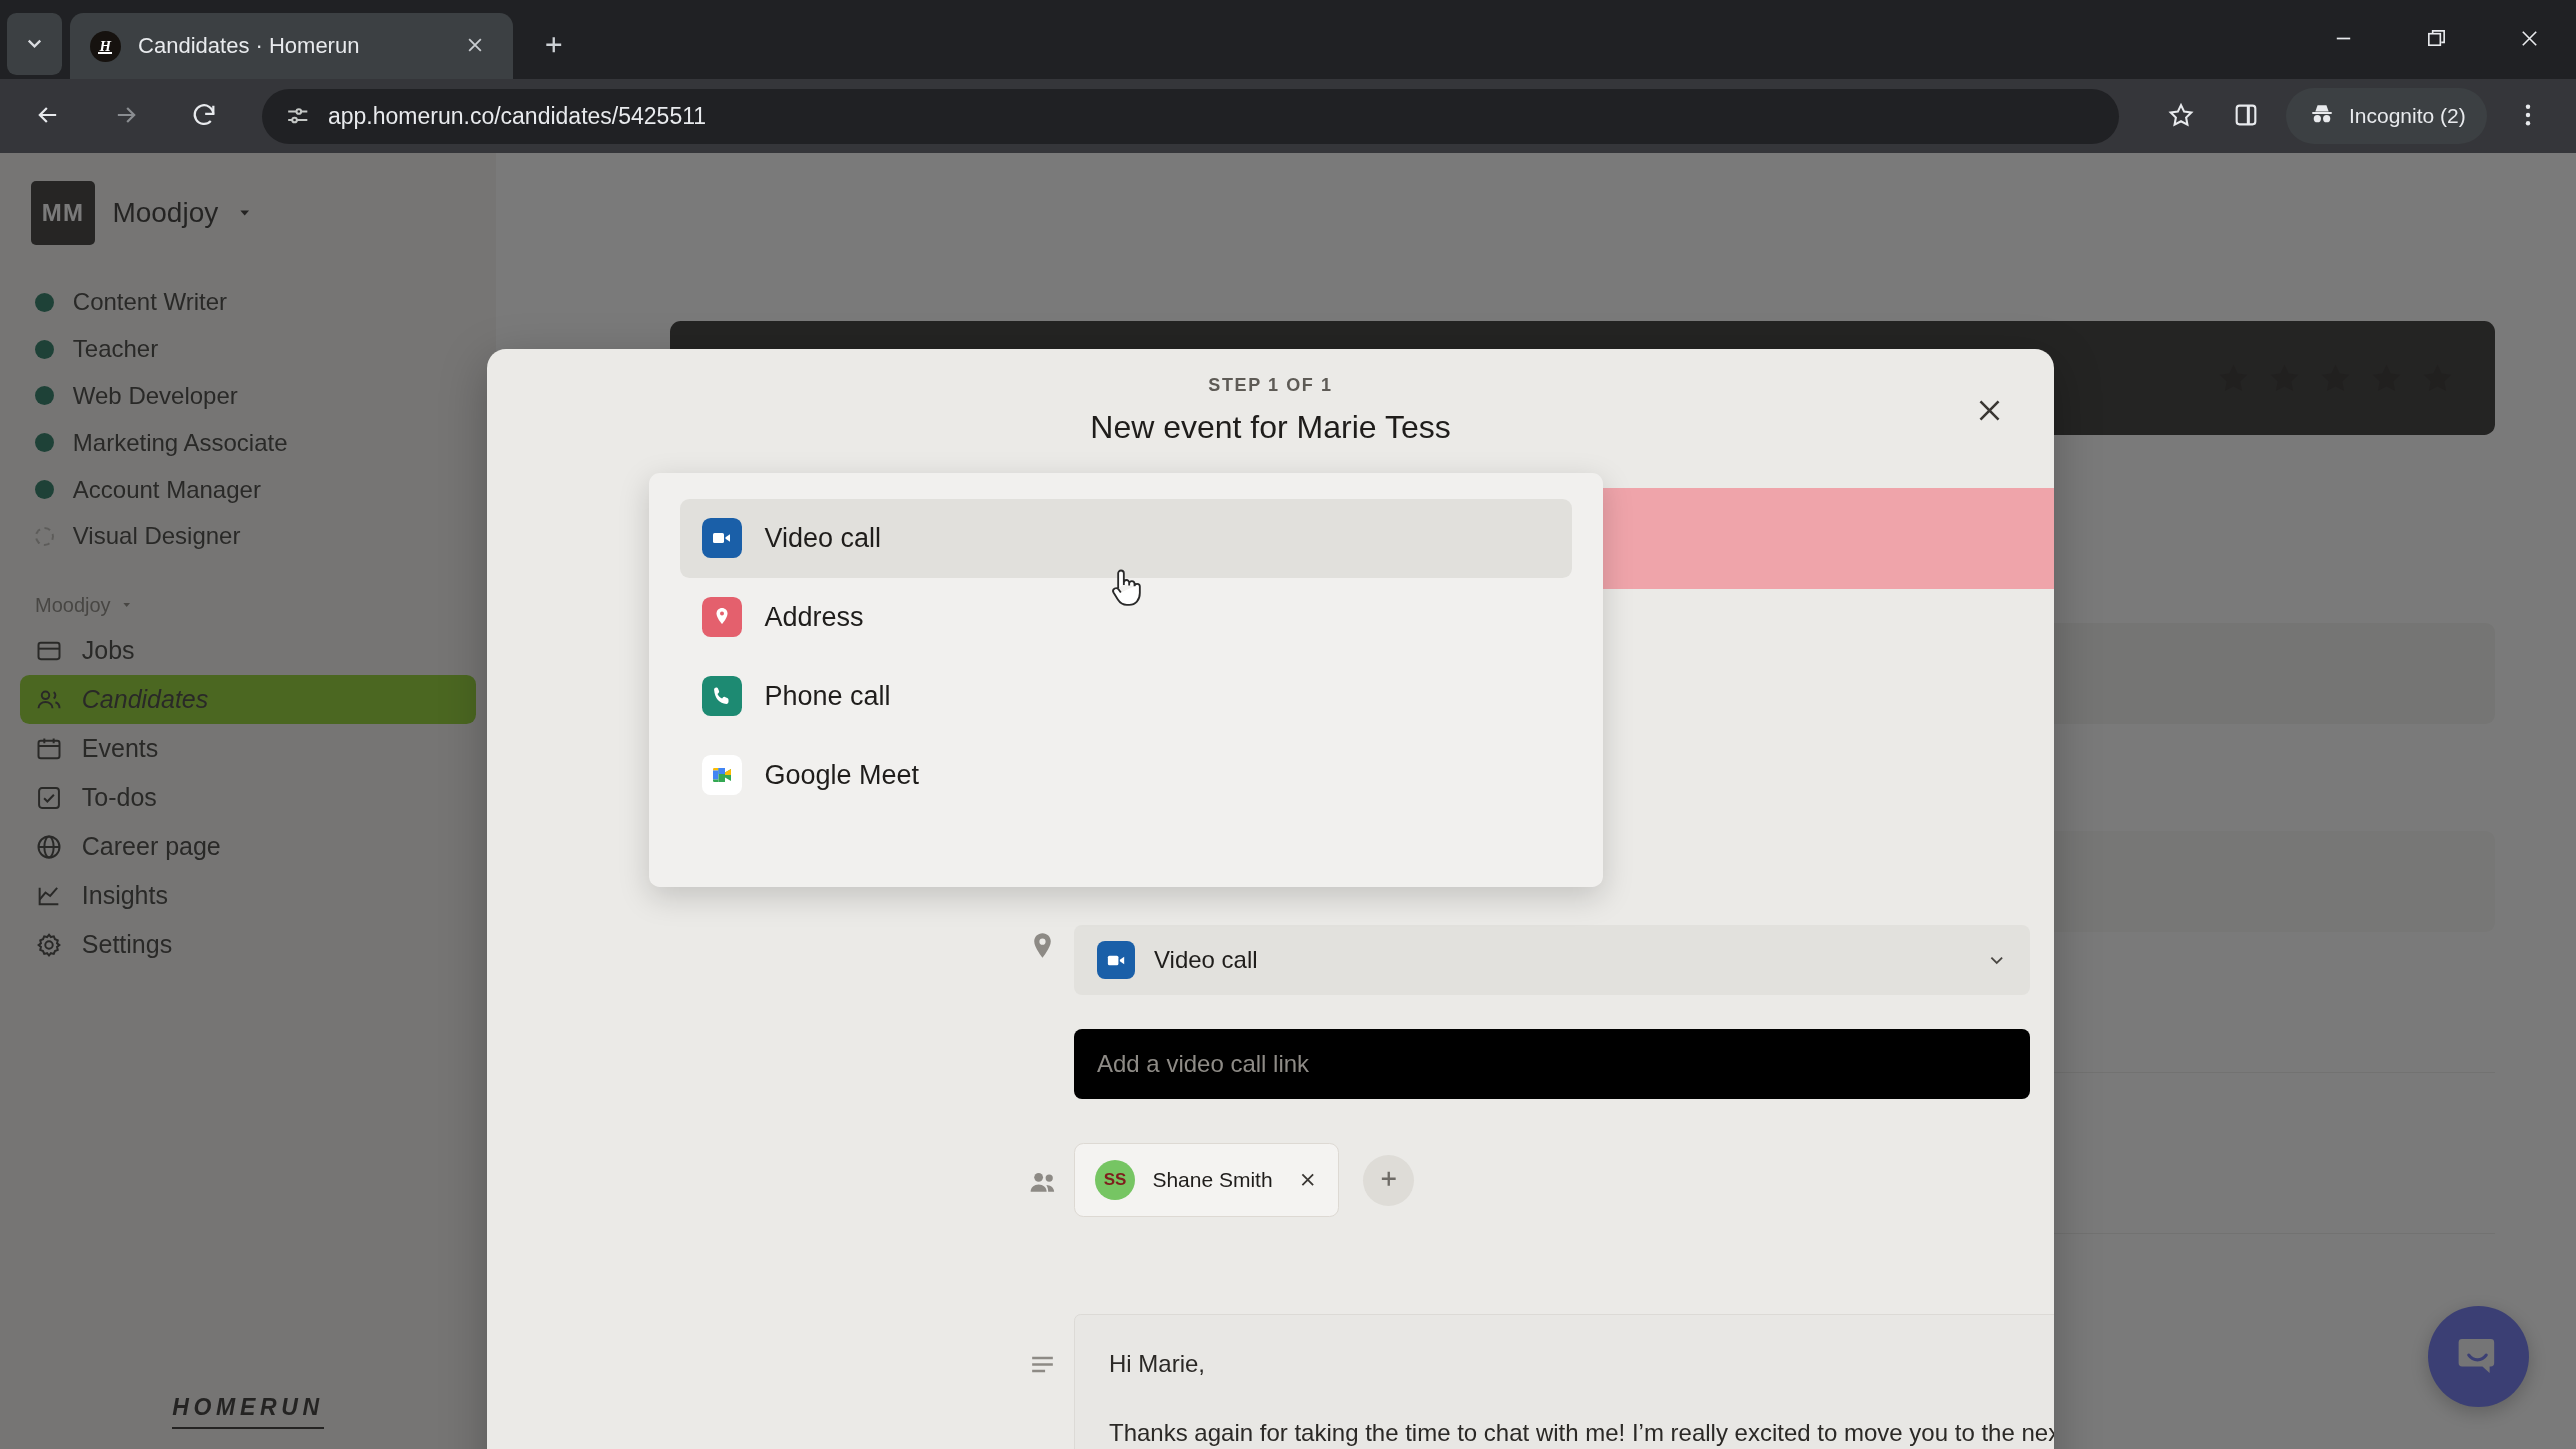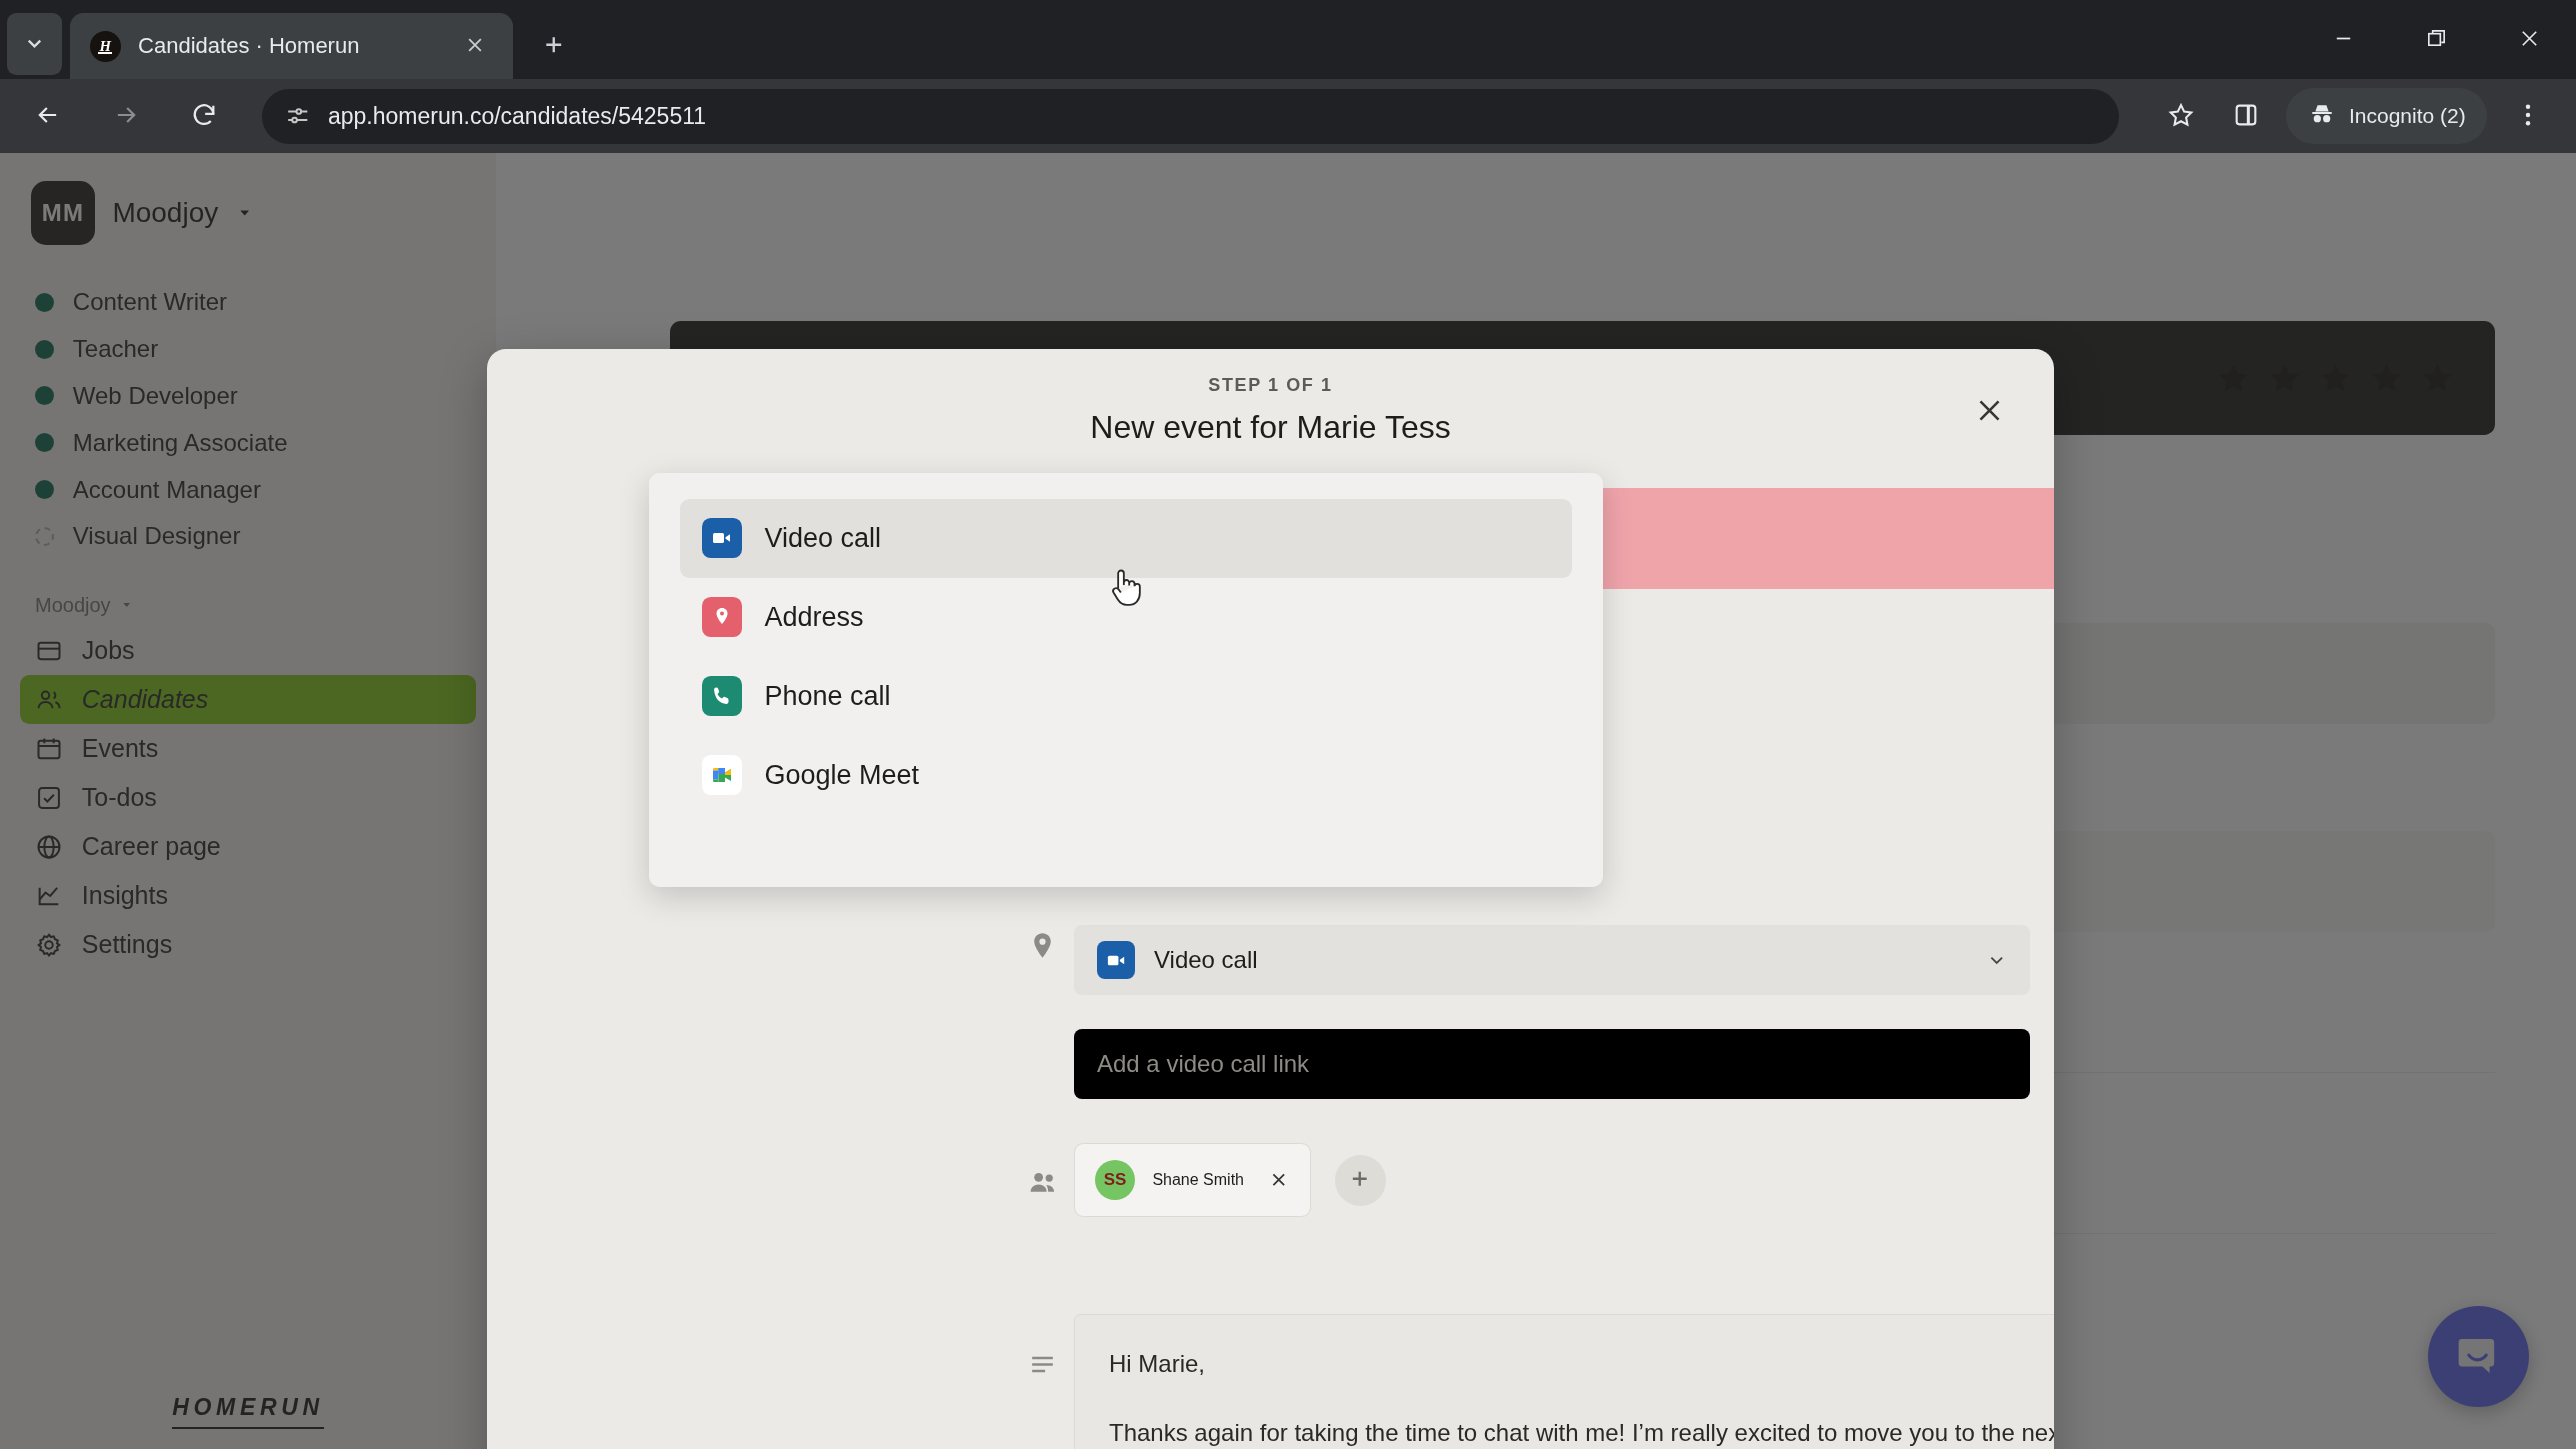--- a/index.html
+++ b/index.html
@@ -106,21 +106,21 @@
 
   
   .sidebar {
     position: absolute; left: 0; top: 0; width: 496px; height: 100%;
     background: #f3f2ef; padding: 28px 0 0 0;
   }
   .org {
     display: flex; align-items: center; gap: 17.4px; padding: 0 31px; margin-bottom: 34px;
   }
   .org-avatar {
-    width: 64px; height: 64px; border-radius: 15px; background: #23201d;
+    width: 64px; height: 64px; border-radius: 5px; background: #23201d;
     color: #fff; display: flex; align-items: center; justify-content: center;
     font-size: 24px; font-weight: 600; letter-spacing: 1.3px; flex: 0 0 auto;
   }
   .org-name { font-size: 28px; color: #1d1c1a; font-weight: 500; }
   .org-caret { color: #1d1c1a; display: flex; }
   .org-caret svg { width: 17.4px; height: 17.4px; }
 
   .job-list { padding: 0 20px; margin-top: 6.7px; }
   .job-item {
     display: flex; align-items: center; gap: 19px;
@@ -243,21 +243,21 @@
   .att-row { left: 523px; top: 681px; align-items: center; }
   .chip {
     height: 74px; background: #f4f3f1; border: 1.3px solid #ddd9d3; border-radius: 9.4px;
     display: flex; align-items: center; gap: 17.4px; padding: 0 20px;
   }
   .chip-avatar {
     width: 40px; height: 40px; border-radius: 50%; background: #76c563;
     color: #7f1d1d; display: flex; align-items: center; justify-content: center;
     font-size: 17px; font-weight: 600; flex: 0 0 auto;
   }
-  .chip-name { font-size: 16px; color: #1f1d1b; }
+  .chip-name { font-size: 21px; color: #1f1d1b; }
   .chip-x { color: #3a3733; display: flex; padding-left: 6.7px; }
   .chip-x svg { width: 21.5px; height: 21.5px; }
   .add-att {
     width: 51px; height: 51px; border-radius: 50%; background: #dedcd7;
     display: flex; align-items: center; justify-content: center; margin-left: 24px;
     color: #6e6b66; flex: 0 0 auto;
   }
   .add-att svg { width: 25.5px; height: 25.5px; }
 
   .msg-row { left: 523px; top: 852px; }

